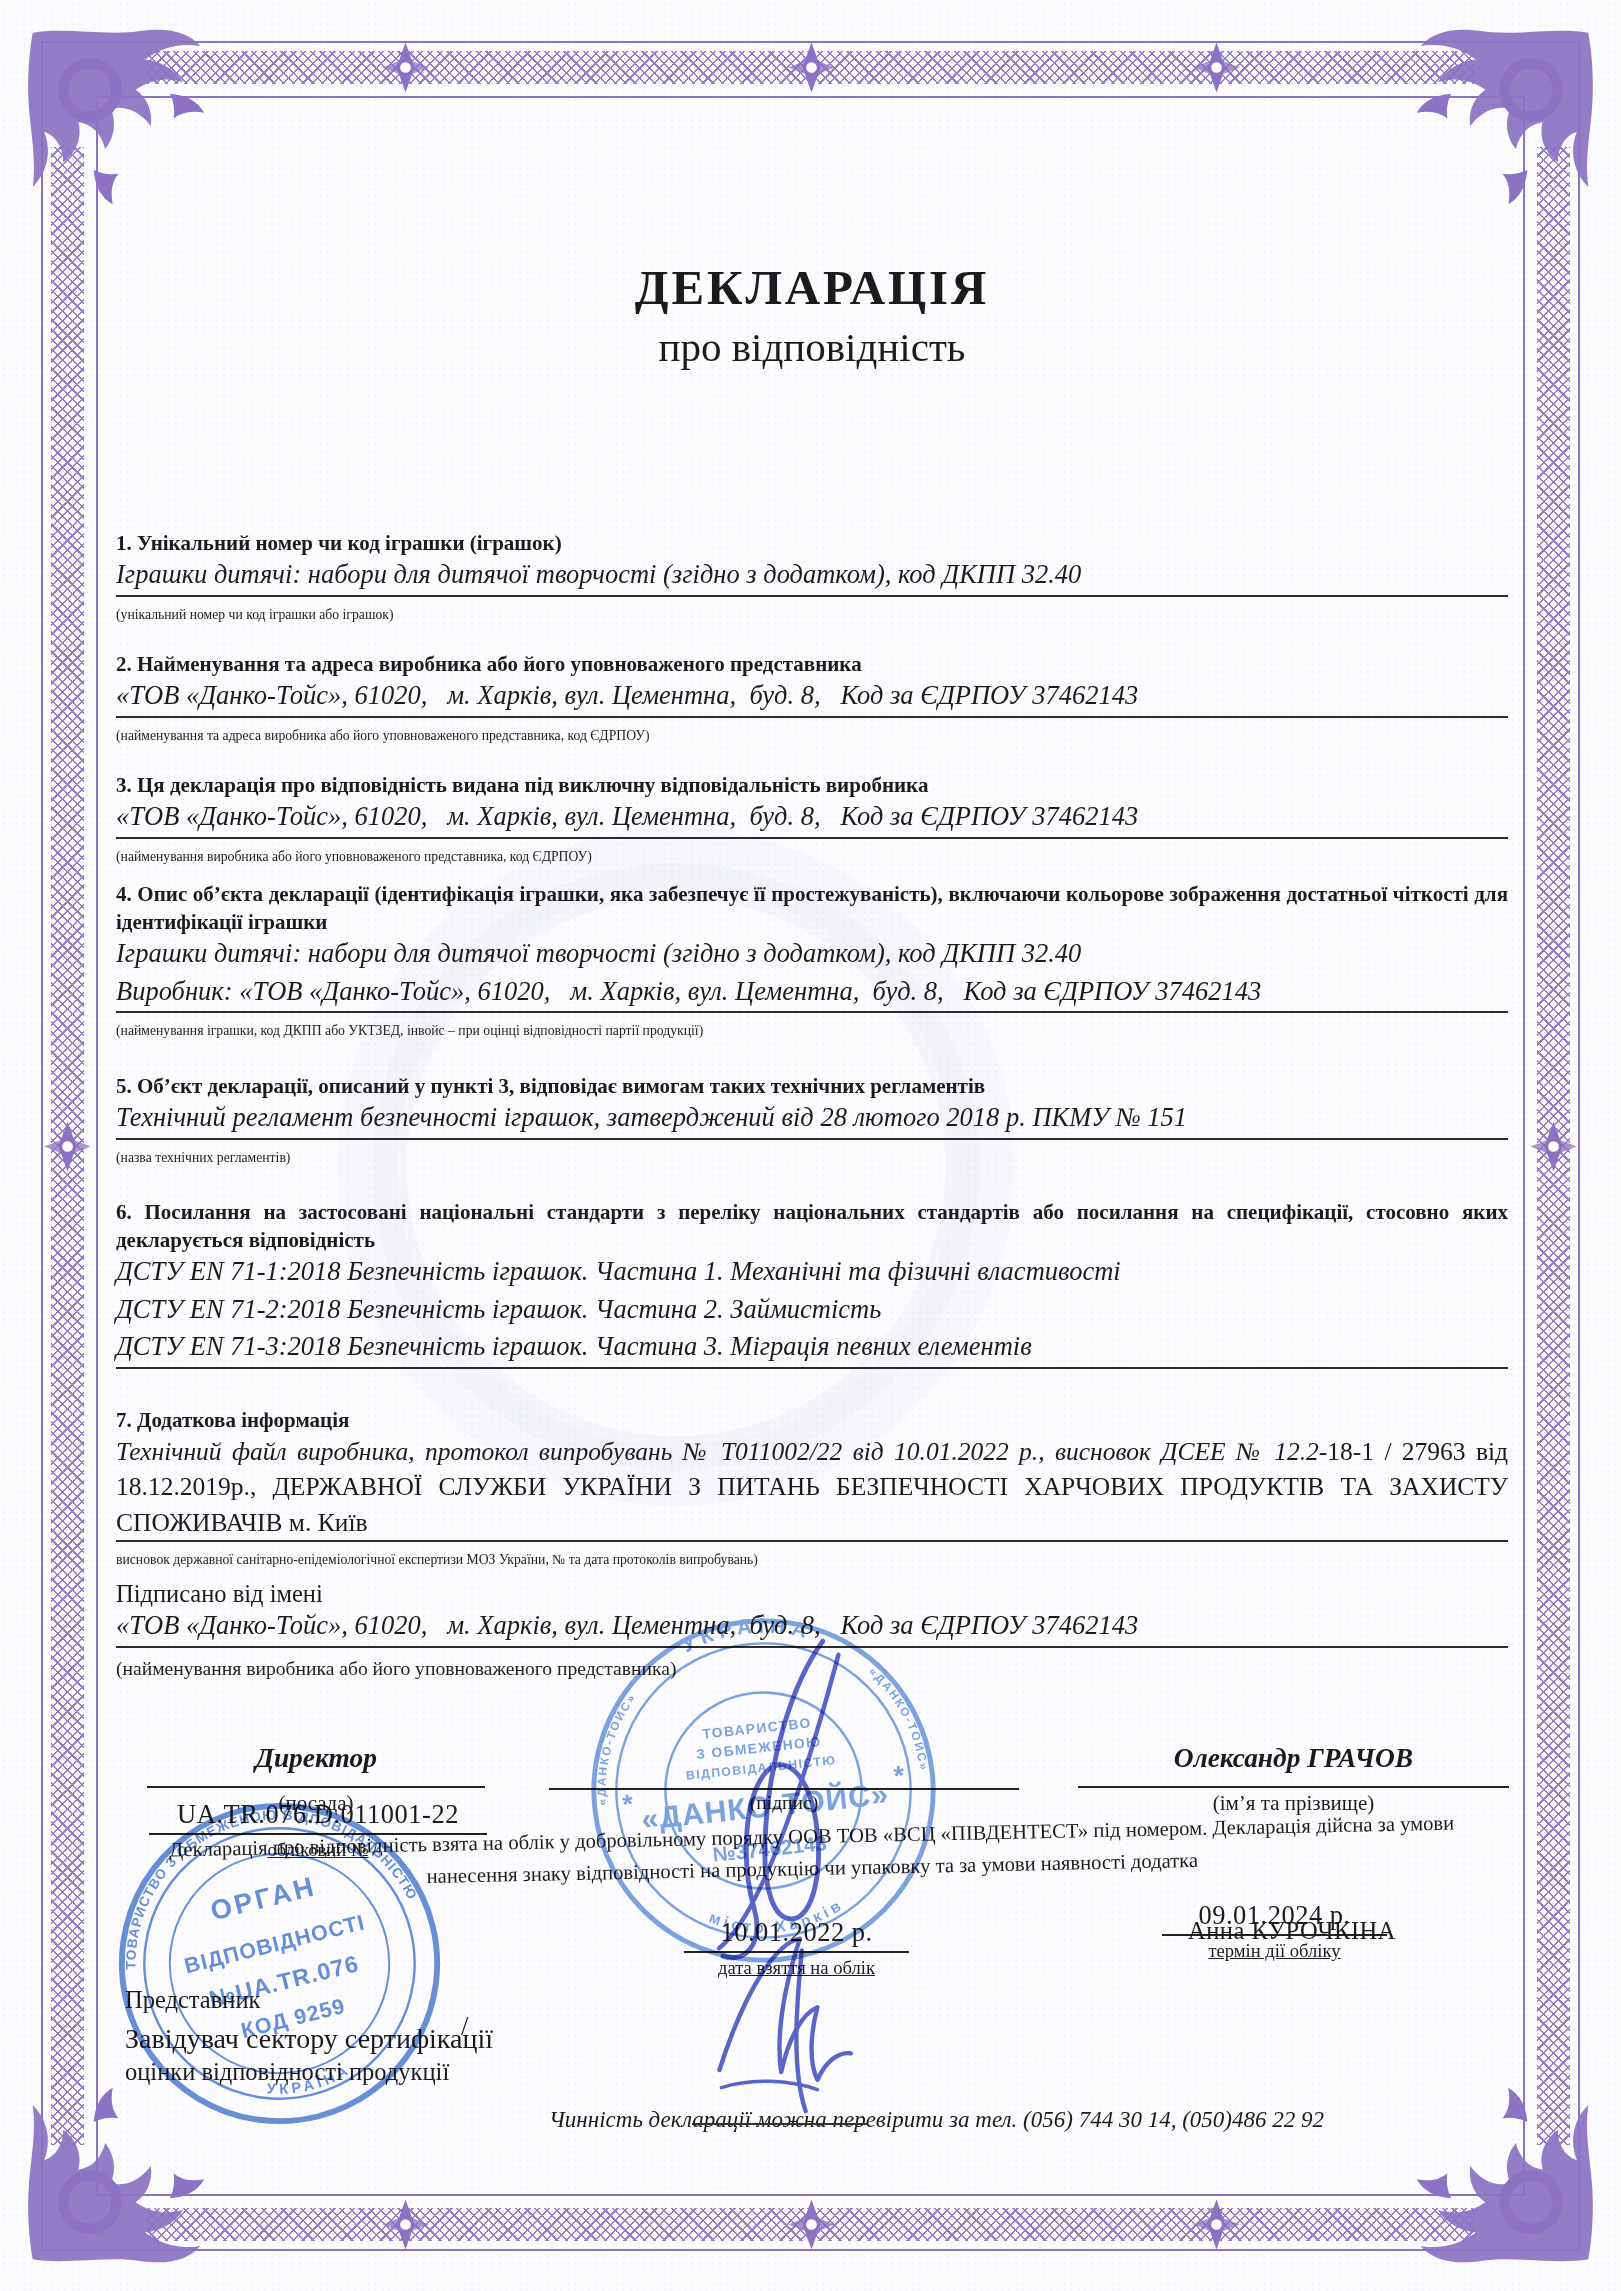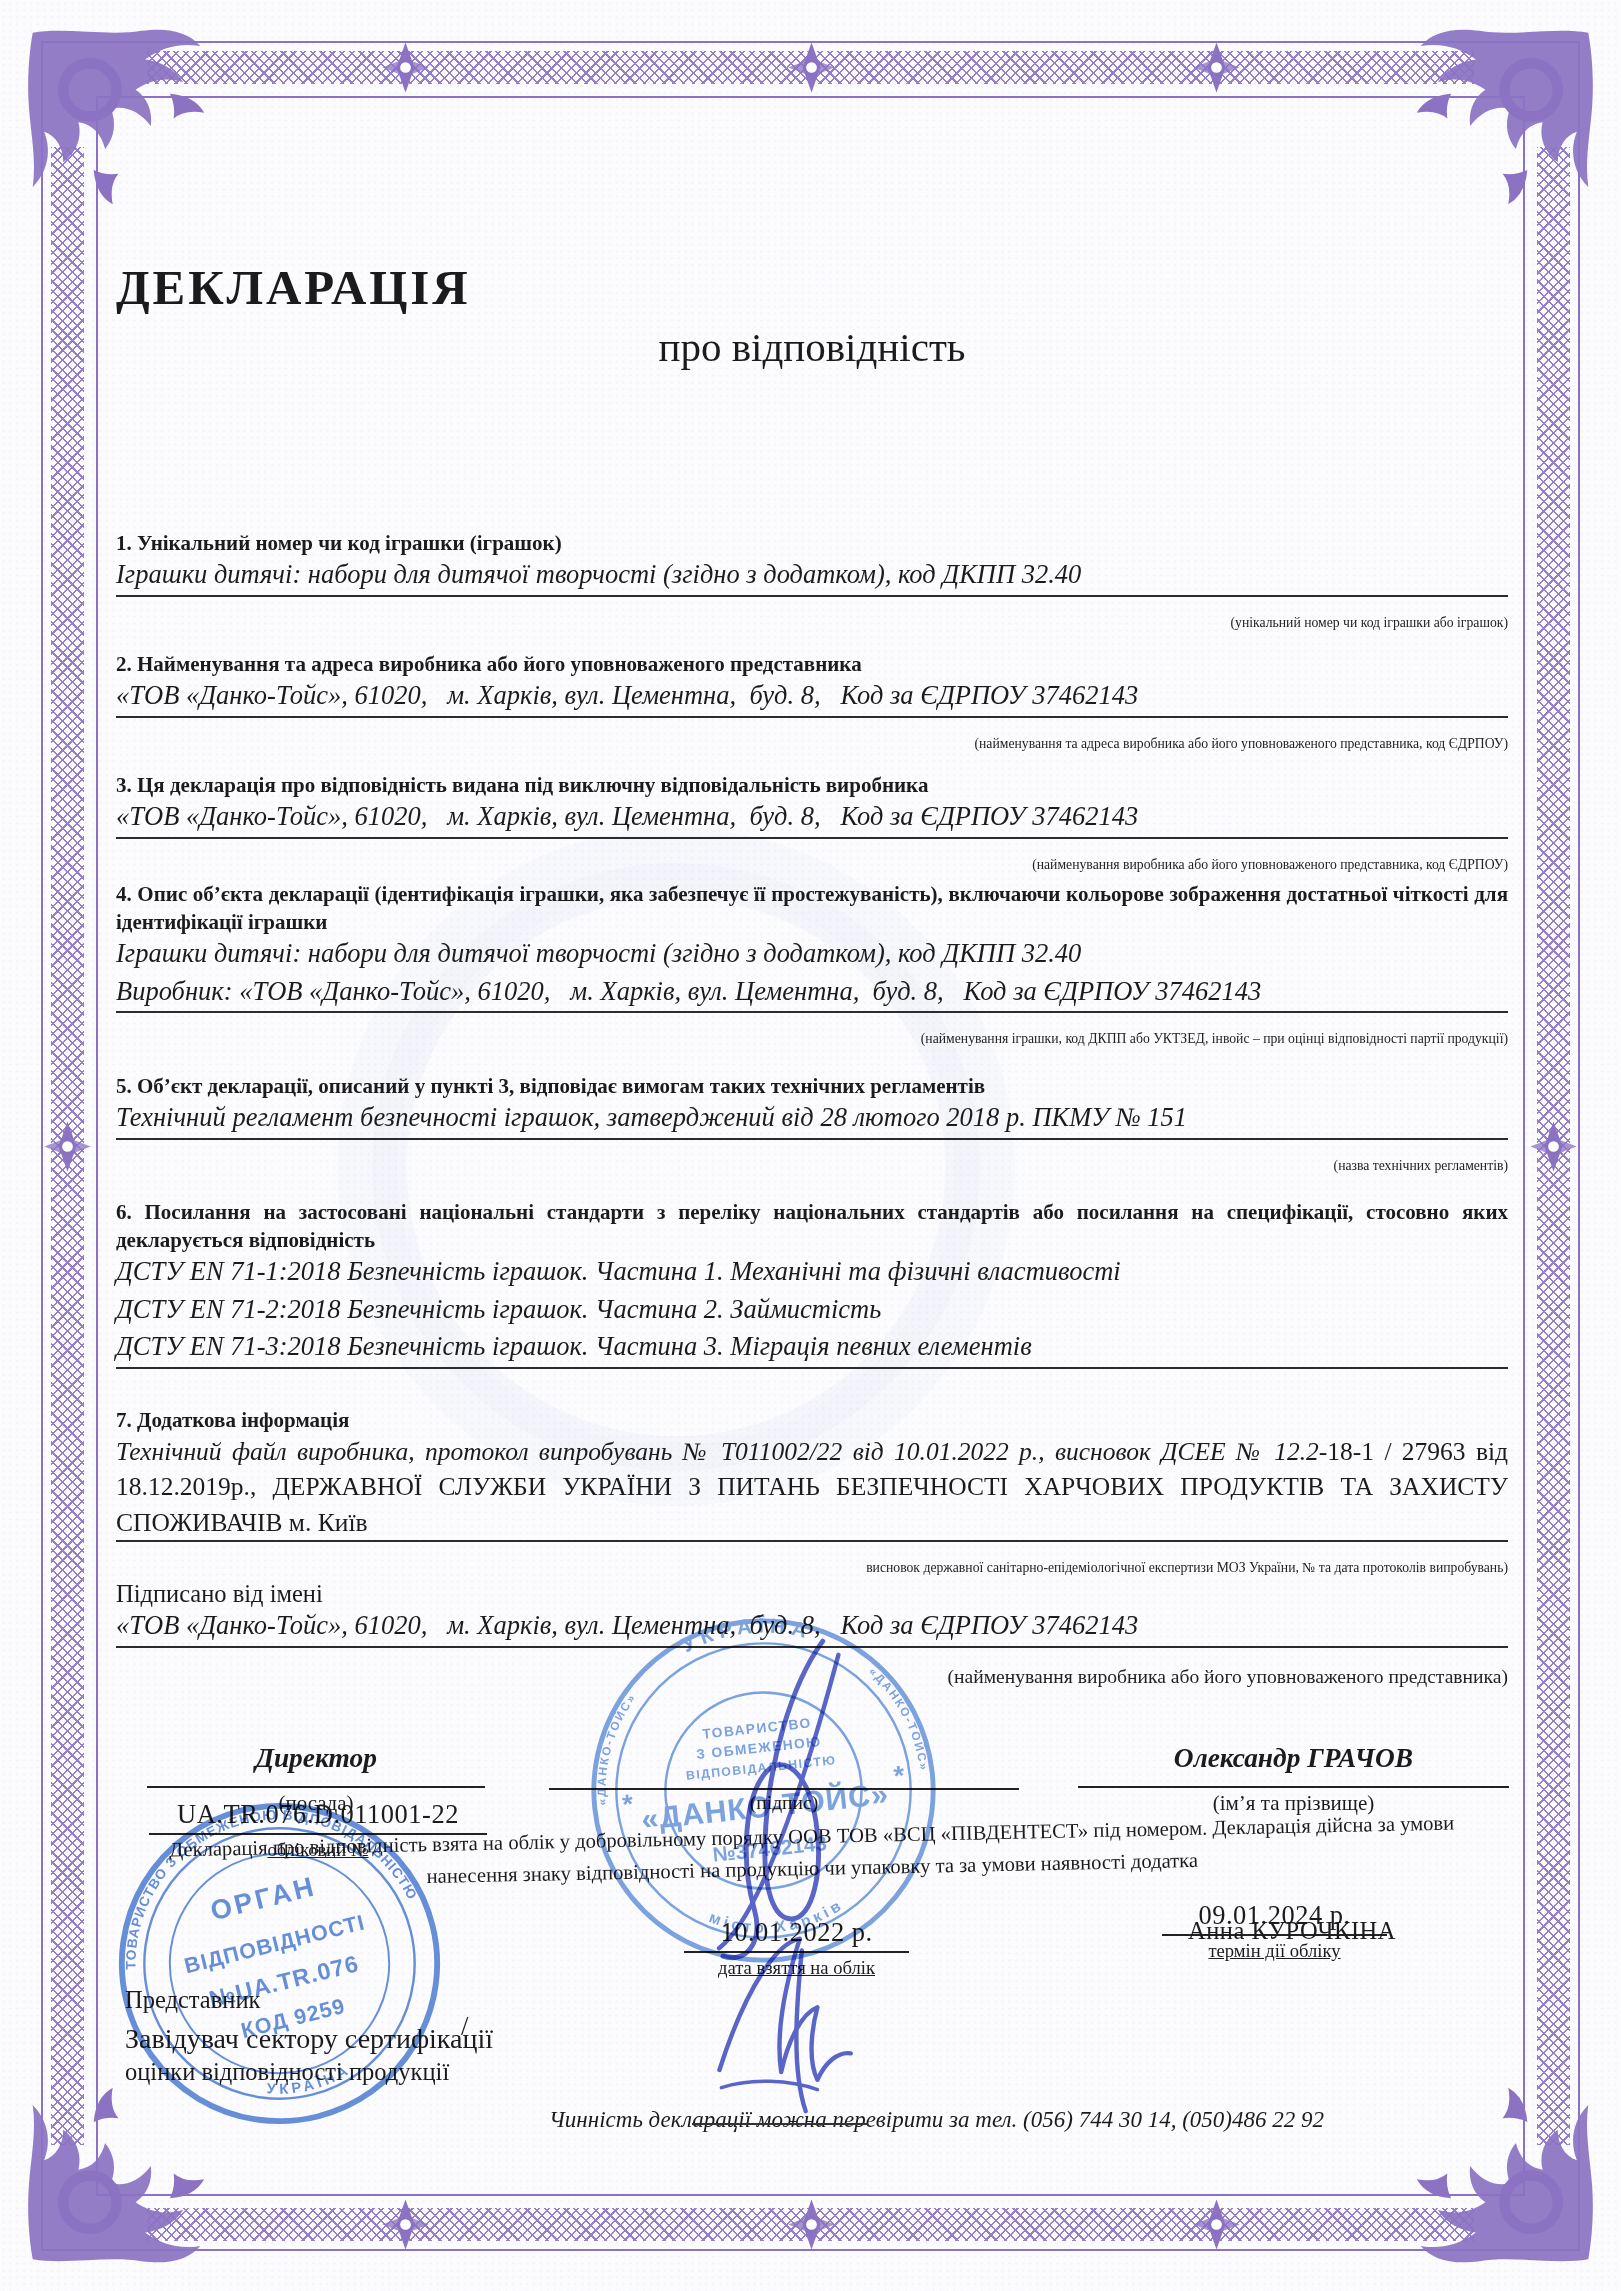--- a/index.html
+++ b/index.html
@@ -29,26 +29,26 @@
   .edge-orn{position:absolute;width:57px;height:57px;color:var(--border);}
 
   
   .watermark{position:absolute;left:372px;top:863px;width:608px;height:608px;border-radius:50%;
     border:25.5px solid rgba(150,170,210,.09);
     box-shadow:inset 0 0 0 9.8px rgba(150,170,210,.07),0 0 0 35px rgba(150,170,210,.05);pointer-events:none;}
 
   
   .abs{position:absolute;}
   .block{position:absolute;left:116px;width:1392px;}
-  .title{top:259px;font-size:49px;font-weight:bold;letter-spacing:2.9px;}
+  .title{top:259px;text-align:center;font-size:49px;font-weight:bold;letter-spacing:2.9px;}
   .subtitle{top:323px;text-align:center;font-size:41px;}
   .sec-heading{font-weight:bold;font-size:21px;line-height:1.34;text-align:justify;}
   .value{font-style:italic;font-size:26.5px;line-height:1.34;white-space:pre-wrap;padding-bottom:2px;}
   .ruled{border-bottom:2px solid #2b2b2b;}
-  .caption{font-size:13.7px;text-align:right;margin-top:18px;color:#222;}
+  .caption{font-size:13.7px;text-align:left;margin-top:10px;color:#222;}
   .upright{font-style:normal;}
   .mix-par{font-size:25.5px;line-height:1.38;text-align:justify;}
   .mix-par .it{font-style:italic;}
 
   .sigrow{left:147px;width:1362px;display:flex;align-items:center;}
   .sigcol{text-align:center;}
   .sigline{border-bottom:2.5px solid #222;padding-bottom:5.9px;min-height:45px;font-weight:bold;font-style:italic;font-size:27.4px;}
   .sigcap{font-size:21px;margin-top:2.9px;}
 
   .note{font-size:20.6px;line-height:1.55;text-align:center;transform:rotate(-1.2deg);}

